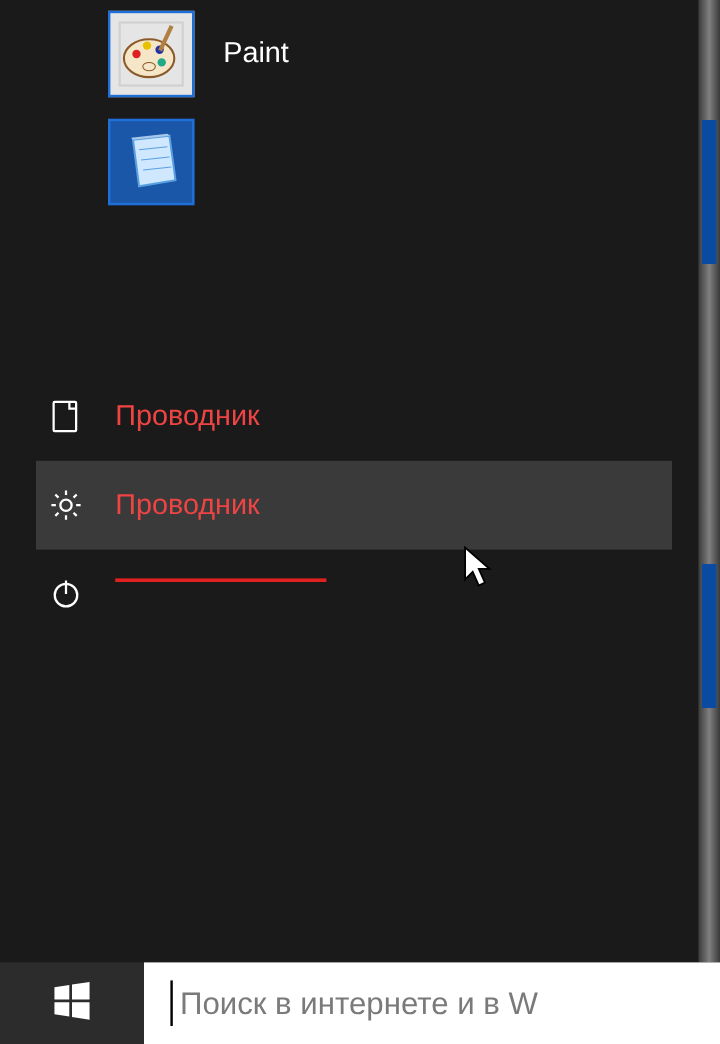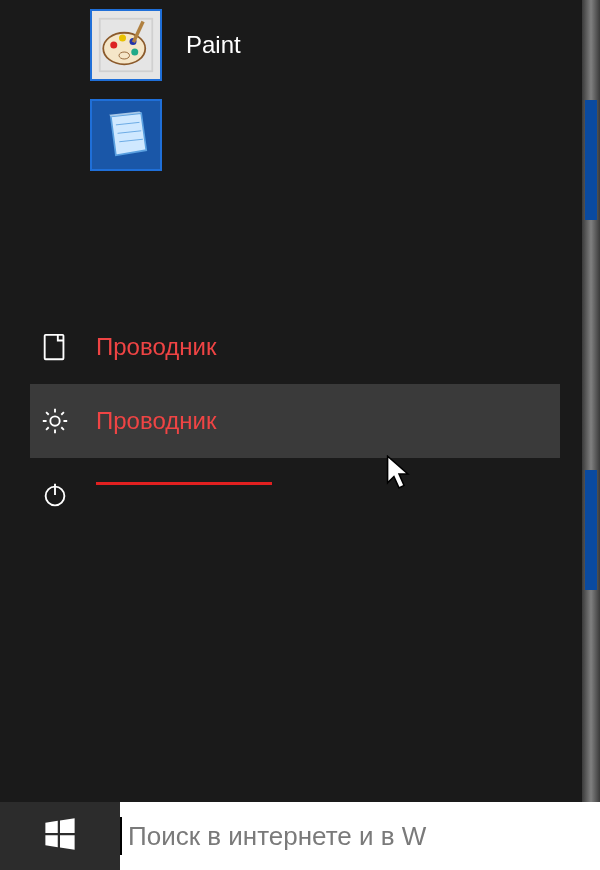--- a/index.html
+++ b/index.html
@@ -63,21 +63,21 @@
     position:absolute; left:0; bottom:0; width:600px; height:68px;
     display:flex;
   }
   .start-button {
     width:120px; height:68px; background:#2c2c2c;
     display:flex; align-items:center; justify-content:center; cursor:pointer;
   }
   .start-button svg { width:36px; height:36px; fill:#fff; }
   .search-box {
     flex:1; height:68px; background:#fff; display:flex; align-items:center;
-    color:#7a7a7a; font-size:26px; cursor:text;
+    padding-left:22px; color:#7a7a7a; font-size:26px; cursor:text;
     position:relative;
   }
   .search-caret {
     width:2px; height:38px; background:#000; margin-right:6px;
   }
 </style>
 </head>
 <body>
 
 <div class="start-menu">

